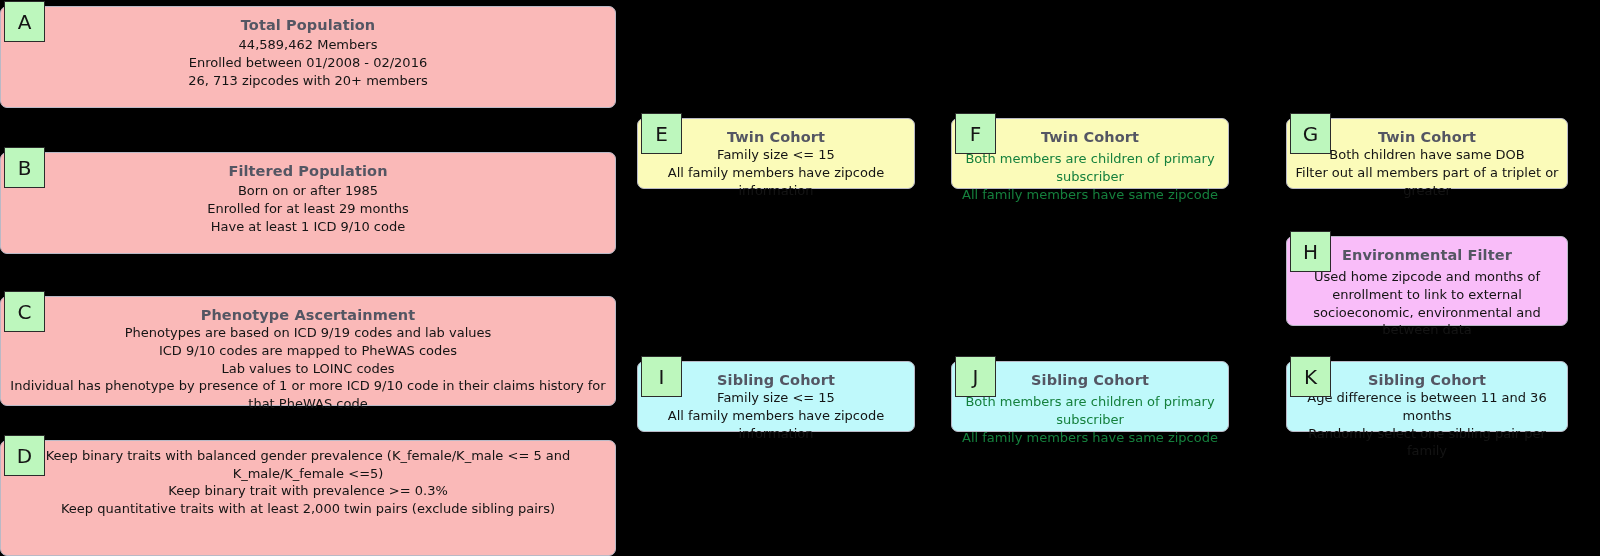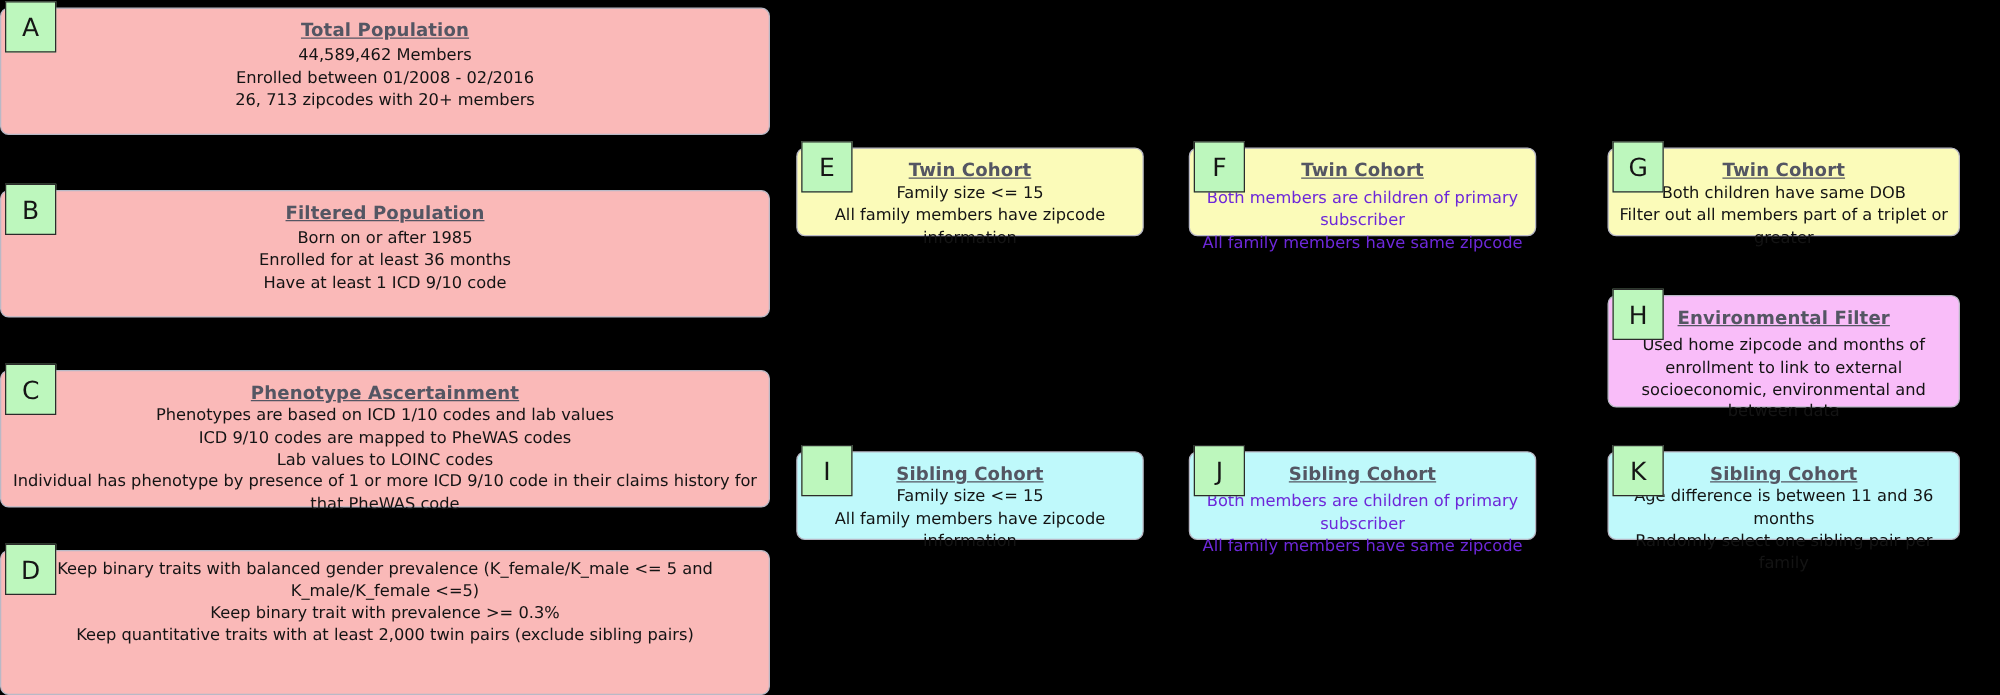--- a/index.html
+++ b/index.html
@@ -60,32 +60,31 @@
   }
 
   
   .panel-title {
     font-size: 14.5px;
     font-weight: 700;
     color: #545663;
     letter-spacing: 0.1px;
     line-height: 1.2;
     width: 100%;
-    text-decoration: underline;
   }
 
   .panel-body {
     font-size: 13px;
     line-height: 1.36;
     color: #141414;
     width: 100%;
     white-space: pre-line;
   }
 
-  .panel-body.muted { color: #6d28d9; }
+  .panel-body.muted { color: #15803d; }
 
   
   .fill-pink    { background: #fab9b8; }
   .fill-yellow  { background: #fbfbb9; }
   .fill-cyan    { background: #bff9fb; }
   .fill-magenta { background: #f9bdf9; }
 
   
   .gap-lg  { margin-top: 2px; }
   .gap-md  { }
@@ -104,30 +103,30 @@
 Enrolled between 01/2008 - 02/2016
 26, 713 zipcodes with 20+ members</div>
     </div>
   </div>
 
   <div class="panel fill-pink" style="left:0px; top:152px; width:616px; height:102px;">
     <div class="panel-inner">
       <div class="badge">B</div>
       <div class="panel-title gap-sm">Filtered Population</div>
       <div class="panel-body gap-lg">Born on or after 1985
-Enrolled for at least 36 months
+Enrolled for at least 29 months
 Have at least 1 ICD 9/10 code</div>
     </div>
   </div>
 
   <div class="panel fill-pink" style="left:0px; top:296px; width:616px; height:110px;">
     <div class="panel-inner">
       <div class="badge">C</div>
       <div class="panel-title gap-sm">Phenotype Ascertainment</div>
-      <div class="panel-body gap-md">Phenotypes are based on ICD 1/10 codes and lab values
+      <div class="panel-body gap-md">Phenotypes are based on ICD 9/19 codes and lab values
 ICD 9/10 codes are mapped to PheWAS codes
 Lab values to LOINC codes
 Individual has phenotype by presence of 1 or more ICD 9/10 code in their claims history for that PheWAS code</div>
     </div>
   </div>
 
   <div class="panel fill-pink" style="left:0px; top:440px; width:616px; height:116px;">
     <div class="panel-inner">
       <div class="badge">D</div>
       <div class="panel-body gap-md">Keep binary traits with balanced gender prevalence (K_female/K_male &lt;= 5 and K_male/K_female &lt;=5)

